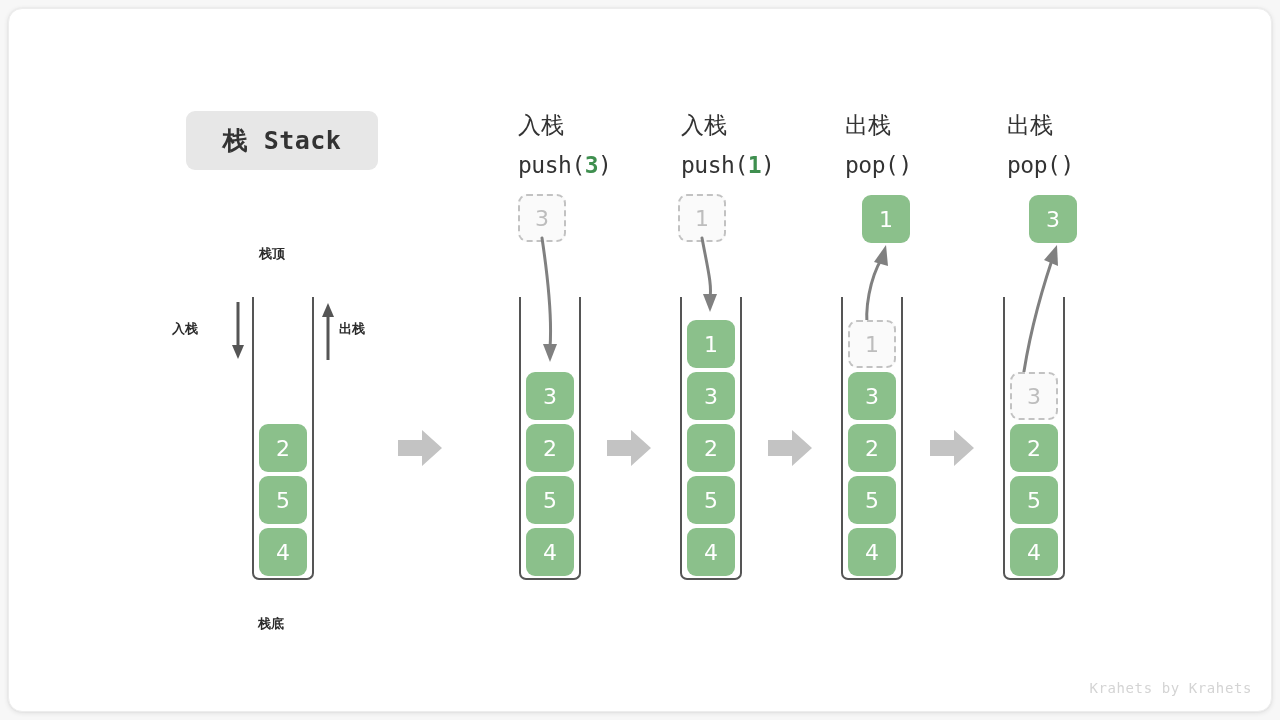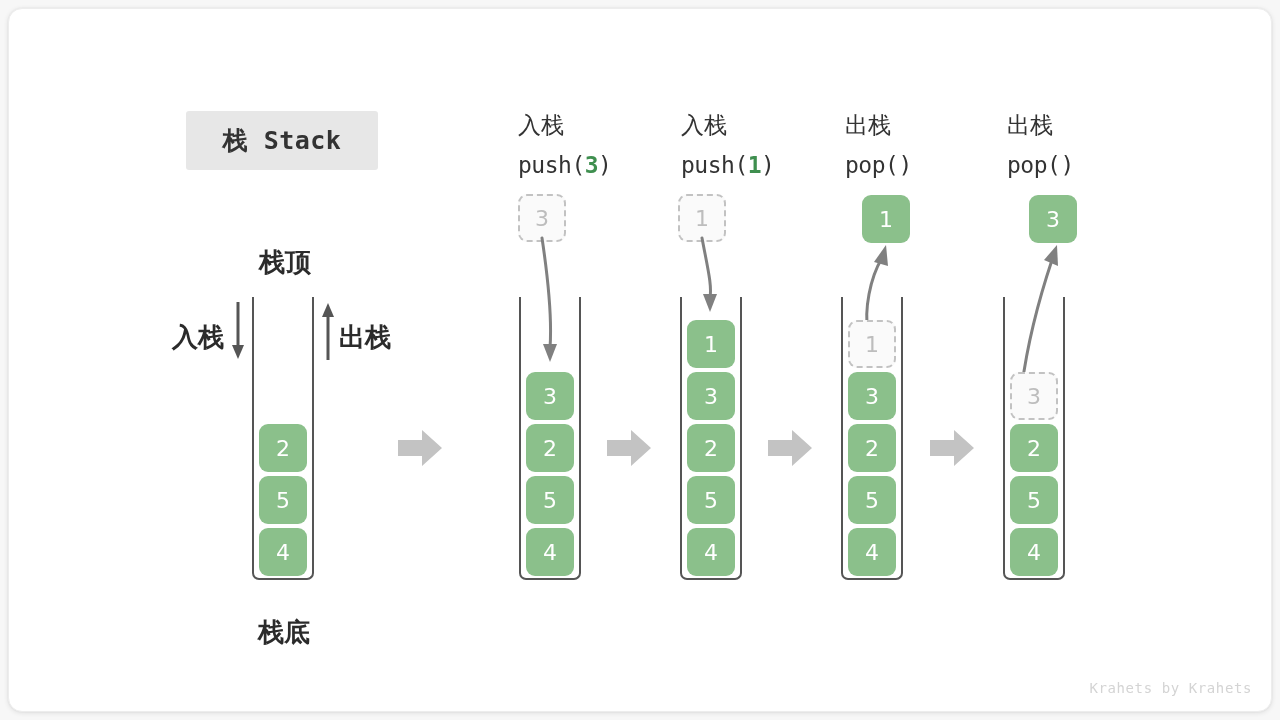--- a/index.html
+++ b/index.html
@@ -27,35 +27,35 @@
     border: 1px solid #ededed;
     box-shadow: 0 1px 5px rgba(0,0,0,0.10), 0 0 0 1px rgba(0,0,0,0.015);
   }
 
   
   .title-chip {
     position: absolute;
     left: 186px; top: 111px;
     width: 192px; height: 59px;
     background: #e7e7e7;
-    border-radius: 3px;
+    border-radius: 9px;
     display: flex; align-items: center; justify-content: center;
     font-family: "DejaVu Sans Mono", "Liberation Mono", monospace;
     font-size: 25px;
     font-weight: bold;
     color: #333333;
     letter-spacing: 0.5px;
   }
 
   
   .label-cn {
     position: absolute;
     font-family: "DejaVu Sans", "Liberation Sans", sans-serif;
     font-weight: bold;
-    font-size: 26px;
+    font-size: 13px;
     color: #2b2b2b;
     white-space: nowrap;
   }
 
   .col-head {
     position: absolute;
     width: 180px;
     font-size: 23px;
     color: #333333;
     line-height: 40px;

